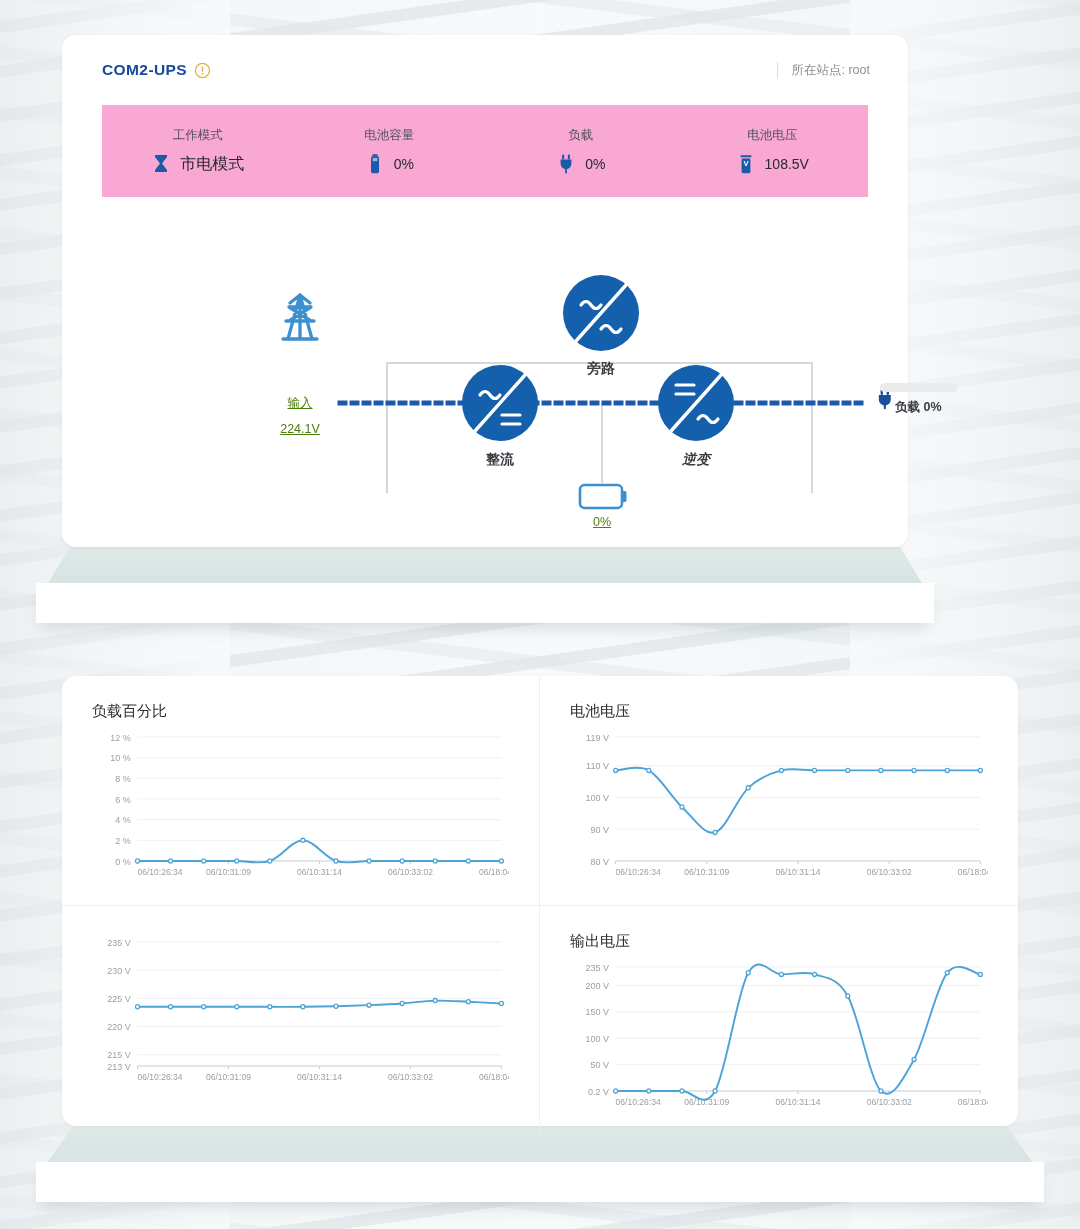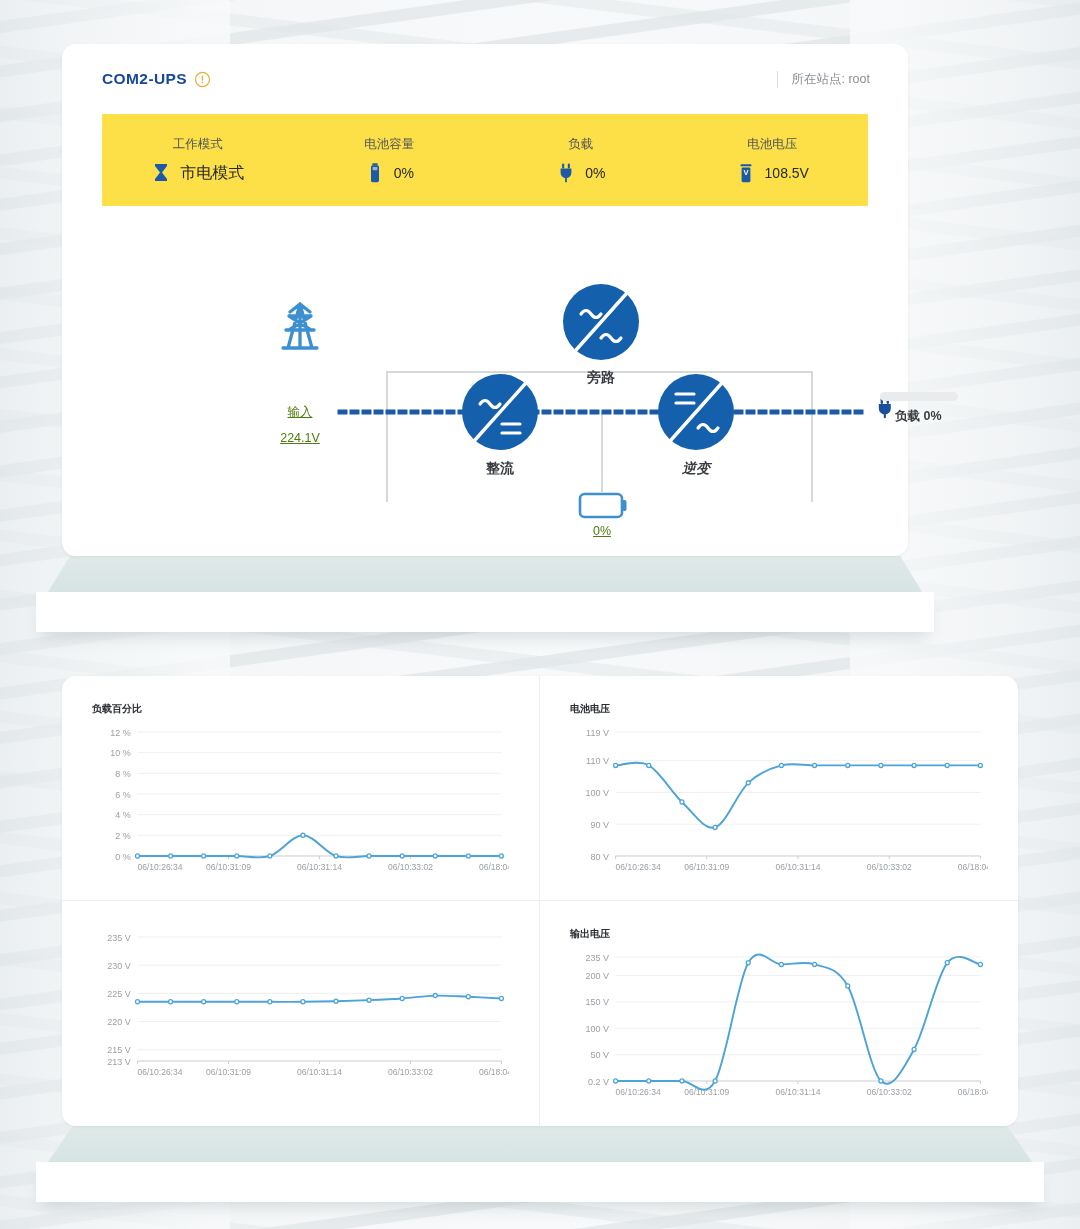--- a/index.html
+++ b/index.html
@@ -29,21 +29,21 @@
   }
   .bg-fade-left, .bg-fade-right {
     position: absolute; top: 0; bottom: 0; width: 230px;
     pointer-events: none;
   }
   .bg-fade-left  { left: 0;  background: linear-gradient(90deg, rgba(244,246,247,0) 0%, rgba(247,249,250,0.9) 90%); }
   .bg-fade-right { right: 0; background: linear-gradient(-90deg, rgba(244,246,247,0) 0%, rgba(247,249,250,0.9) 90%); }
 
   
   .panel-group { position: absolute; }
-  #panel-top    { left: 62px;  top: 44px;  width: 846px; }
+  #panel-top    { left: 62px;  top: 35px;  width: 846px; }
   #panel-bottom { left: 62px;  top: 676px; width: 956px; }
 
   .card {
     background: #ffffff;
     border-radius: 14px;
     position: relative;
     z-index: 3;
     box-shadow: 0 1px 3px rgba(120,135,140,0.10);
   }
   #card-top    { height: 512px; }
@@ -93,21 +93,21 @@
   .head-spacer { flex: 1; }
   .site-info {
     display: flex; align-items: center; gap: 14px;
     color: #8a9096; font-size: 12.5px;
   }
   .vdiv { width: 1px; height: 17px; background: #d9dde0; display:block; }
 
   
   .status-strip {
     margin: 0 40px;
-    background: #fde047;
+    background: #f9a8d4;
     height: 92px;
     display: flex;
     align-items: center;
   }
   .stat {
     flex: 1;
     display: flex;
     flex-direction: column;
     align-items: center;
     gap: 9px;
@@ -166,22 +166,22 @@
     grid-template-rows: 1fr 1fr;
     height: 100%;
   }
   .chart-cell {
     padding: 26px 30px 14px 30px;
     position: relative;
   }
   .chart-cell.b-r { border-right: 1px solid #eceef0; }
   .chart-cell.b-b { border-bottom: 1px solid #eceef0; }
   .chart-title {
-    font-size: 10px;
-    font-weight: bold;
+    font-size: 15px;
+    font-weight: normal;
     color: #2b2e33;
     margin-bottom: 6px;
   }
   .chart-canvas { width: 100%; height: 160px; }
 </style>
 </head>
 <body>
 
 <div class="bg-rays"></div>
 <div class="bg-fade-left"></div>

